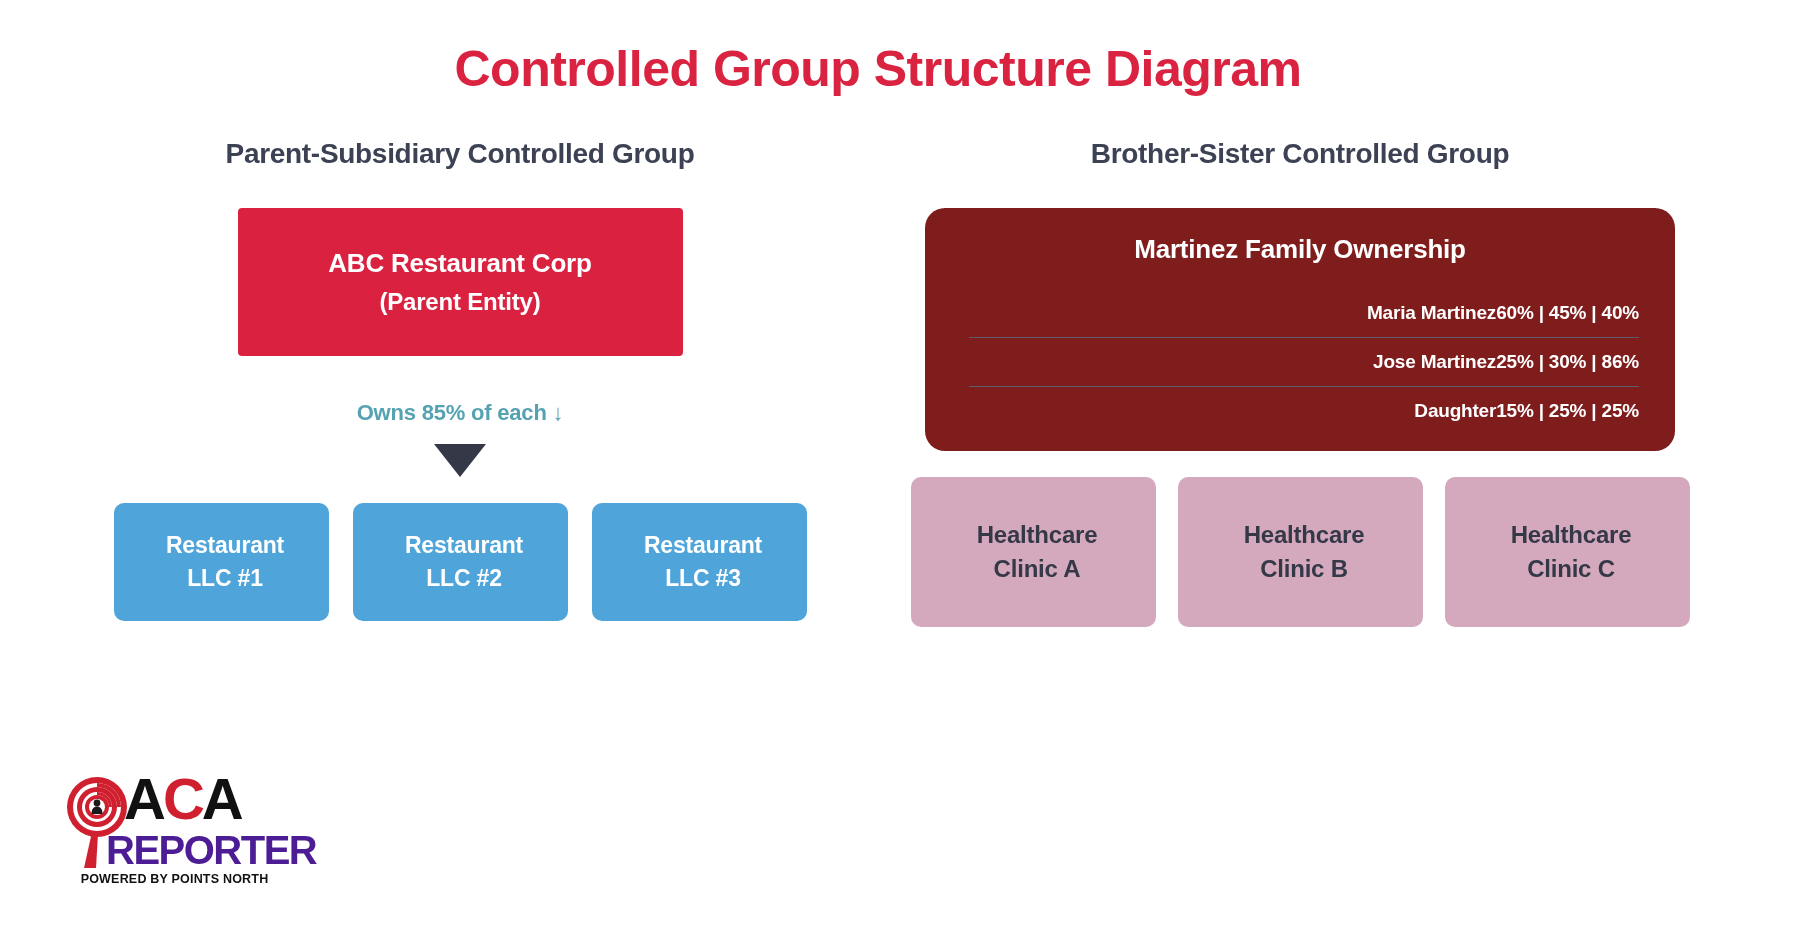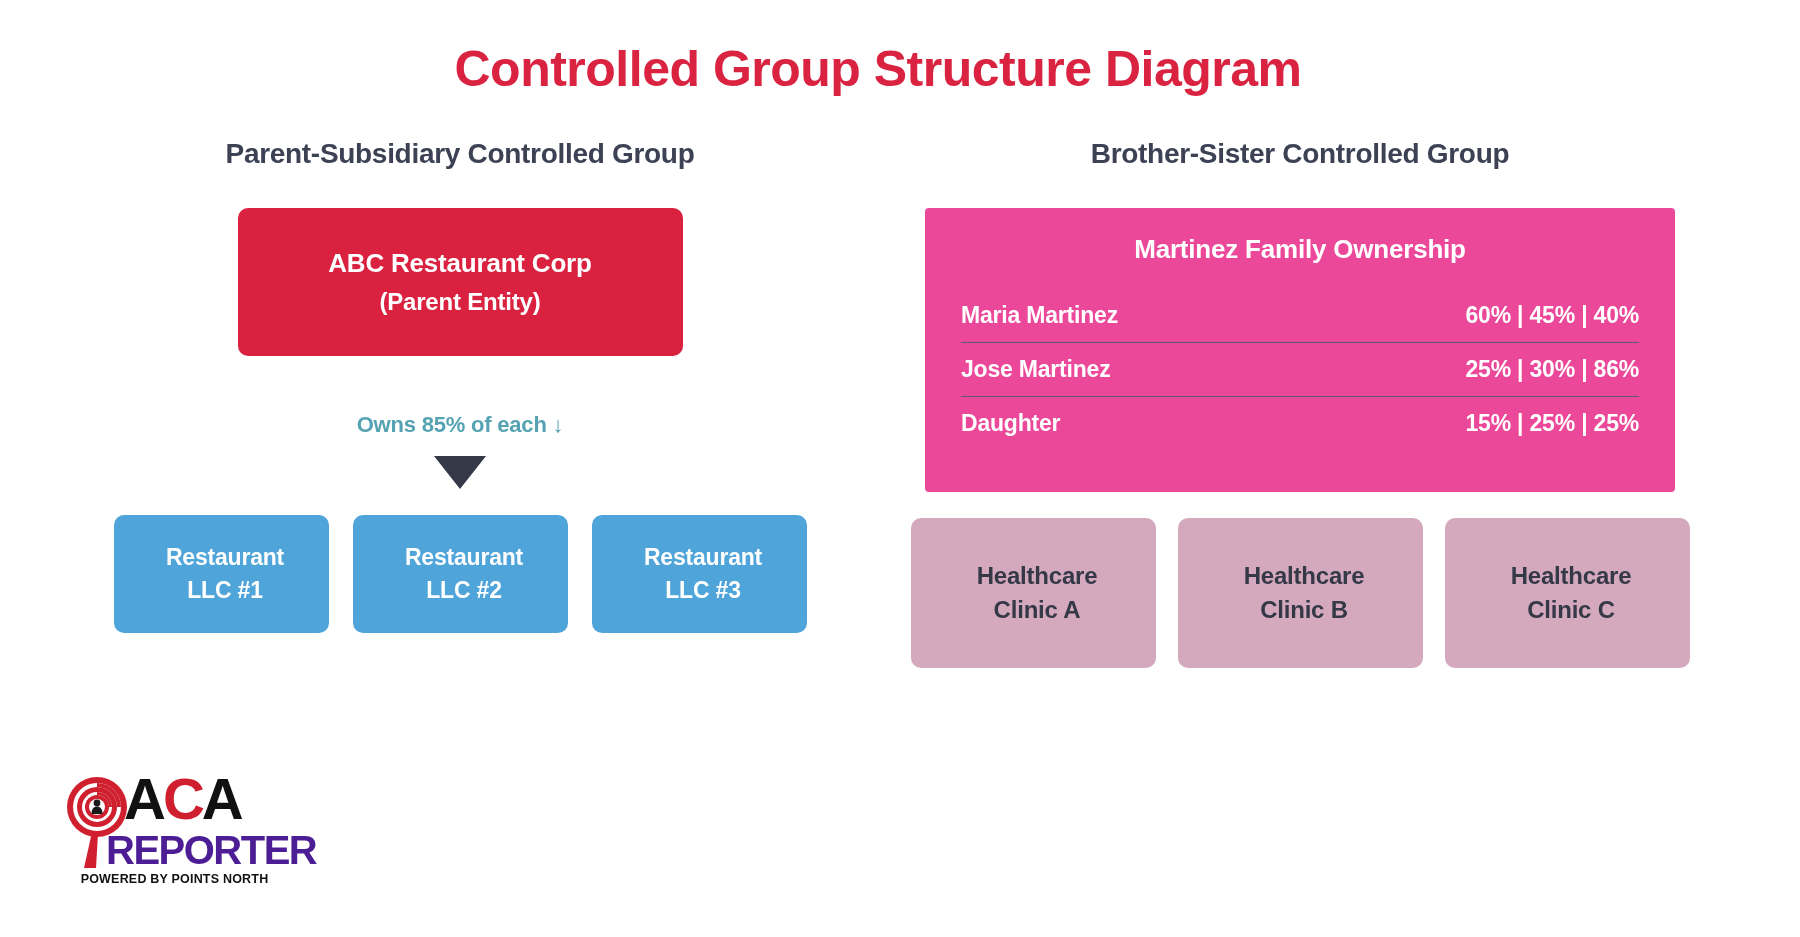--- a/index.html
+++ b/index.html
@@ -46,21 +46,21 @@
     margin: 0 0 38px 0;
     letter-spacing: -0.3px;
   }
 
   
   .parent-card {
     margin: 0 auto;
     width: 445px;
     height: 148px;
     background: #DA2240;
-    border-radius: 10px;
+    border-radius: 4px;
     color: #ffffff;
     display: flex;
     flex-direction: column;
     align-items: center;
     justify-content: center;
     box-sizing: border-box;
   }
   .parent-card .line1 {
     font-size: 26px;
     font-weight: bold;
@@ -69,21 +69,21 @@
   }
   .parent-card .line2 {
     font-size: 24px;
     font-weight: bold;
     letter-spacing: -0.2px;
   }
 
   
   .connector {
     text-align: center;
-    margin: 12px;
+    margin: 0;
     padding-top: 44px;
   }
   .connector-label {
     font-size: 22px;
     font-weight: bold;
     color: #55A2B2;
     letter-spacing: -0.2px;
   }
   .connector-arrow {
     width: 0;
@@ -127,42 +127,43 @@
     width: 245px;
     height: 150px;
     font-size: 24px;
   }
   .leaf-row.pink-row { gap: 22px; }
 
   
   .ownership-panel {
     margin: 0 auto;
     width: 750px;
-    background: #ec4899;
-    border-radius: 4px;
-    padding: 26px 36px 42px 36px;
+    background: #7f1d1d;
+    border-radius: 20px;
+    padding: 26px 36px 16px 36px;
     box-sizing: border-box;
     color: #ffffff;
   }
   .ownership-title {
     text-align: center;
     font-size: 26px;
     font-weight: bold;
     letter-spacing: -0.2px;
     margin-bottom: 24px;
   }
   .ownership-row {
     display: flex;
-    justify-content: space-between;
+    justify-content: flex-end;
     align-items: center;
-    font-size: 23px;
+    font-size: 19px;
     font-weight: bold;
     padding: 13px 0;
     letter-spacing: -0.2px;
     border-bottom: 1px solid #5A5E6E;
+    margin-left: 8px;
   }
   .ownership-row:last-child { border-bottom: none; }
   .ownership-row .name  { text-align: left; }
   .ownership-row .share { text-align: right; }
 
   
   .logo {
     position: absolute;
     left: 62px;
     top: 768px;

